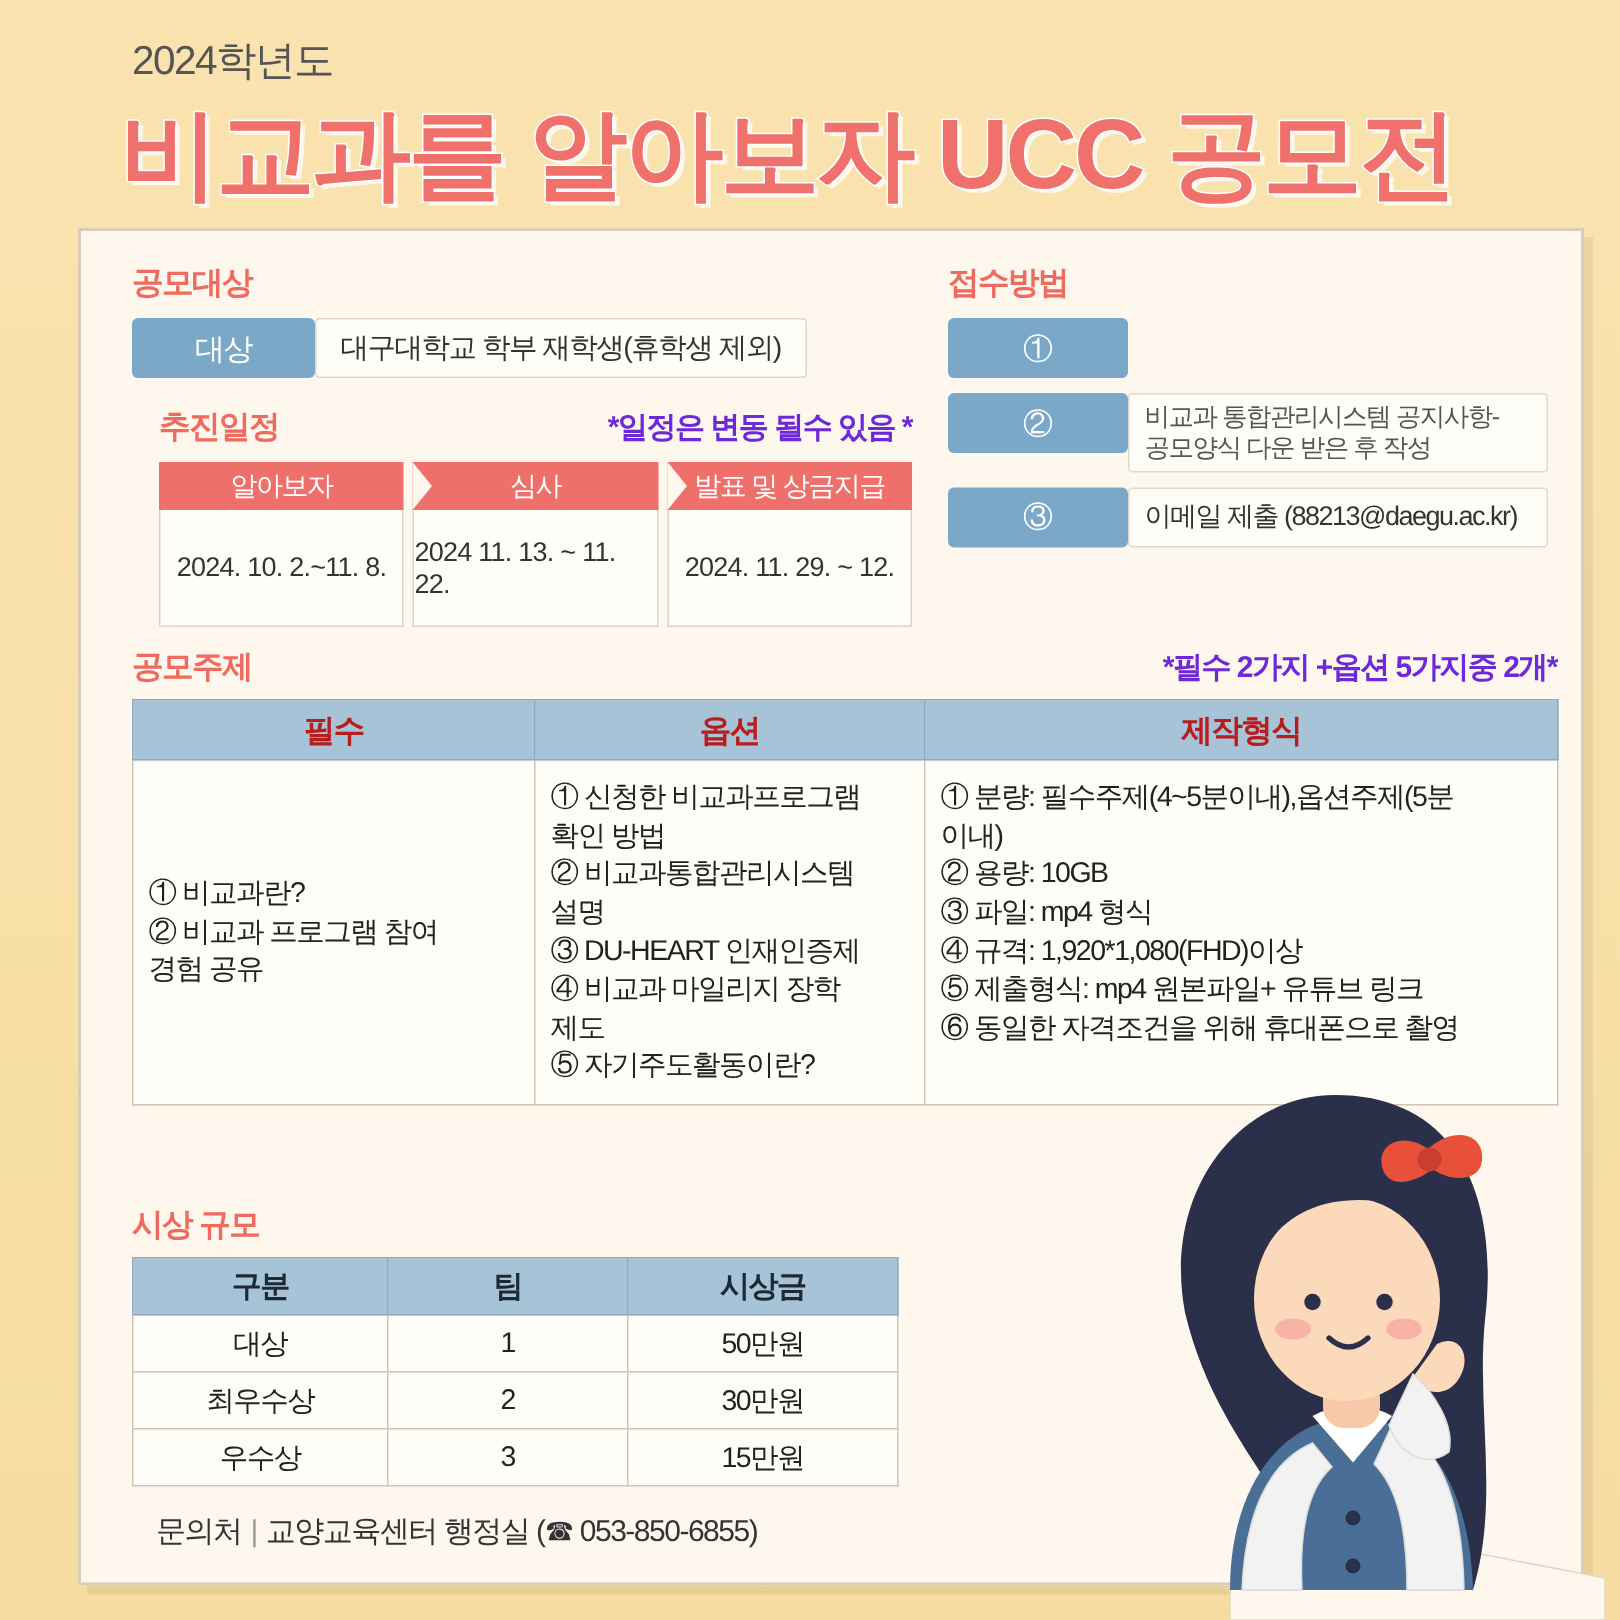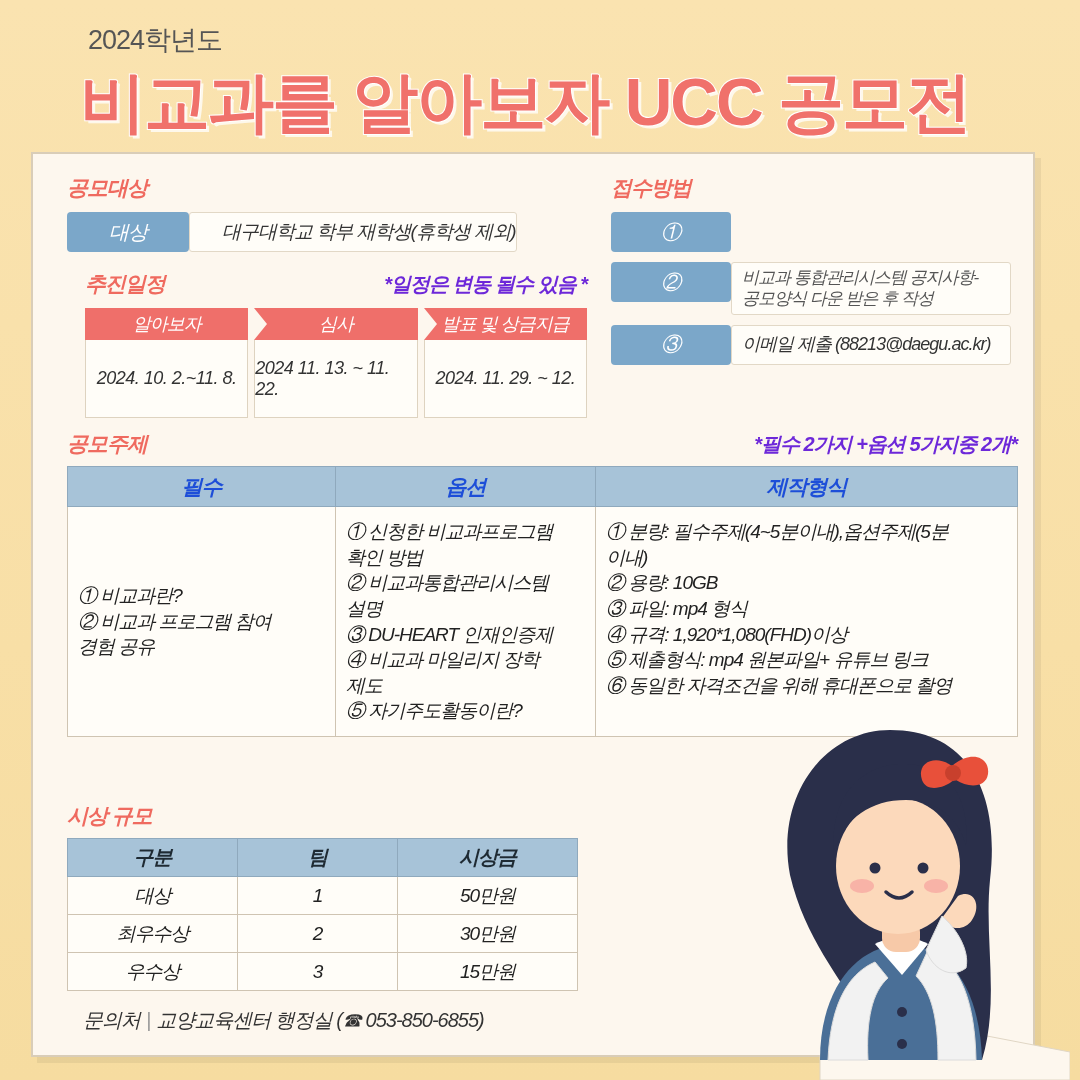--- a/index.html
+++ b/index.html
@@ -22,47 +22,46 @@
   .headline {
     position: absolute; left: 80px; top: 58px;
     font-size: 66px; font-weight: bold; letter-spacing: -2px;
     color: #f0716b;
     -webkit-text-stroke: 2px #fff;
     paint-order: stroke fill;
     text-shadow: 3px 3px 0 rgba(255,255,255,.75);
   }
   
   .card {
-    position: absolute; left: 31px; top: 152px;
+    position: absolute; left: 52px; top: 152px;
     width: 1004px; height: 905px;
     background: #fdf7ee;
     border: 2px solid #d9cdb8;
     box-shadow: 6px 6px 0 rgba(0,0,0,0.06);
-    font-style: italic;
   }
   .card-inner { position: absolute; inset: 8px; }
 
   .sec-title {
     color: #ef6a5f; font-size: 21px; font-weight: bold; letter-spacing: -1px;
   }
   .note {
     color: #6d28d9; font-size: 20px; font-weight: bold; letter-spacing: -1px;
   }
 
   
   .blk-target { position: absolute; left: 26px; top: 12px; width: 450px; }
   .row-target { display: flex; align-items: stretch; margin-top: 10px; }
   .pill {
     width: 122px; height: 40px; background: #7ba7c9; color: #fff;
     display: flex; align-items: center; justify-content: center;
     font-size: 20px; border-radius: 4px; letter-spacing: -1px;
   }
   .target-val {
     flex: 1; height: 40px; background: #fffdf8; border: 1px solid #e2d8c6;
-    display: flex; align-items: center; padding-left: 32px;
+    display: flex; align-items: center; padding-left: 16px;
     font-size: 19px; color: #333; letter-spacing: -1px; border-radius: 3px;
   }
 
   
   .blk-sched { position: absolute; left: 26px; top: 108px; width: 520px; padding-left: 18px; }
   .sched-head { display: flex; justify-content: space-between; align-items: flex-end; }
   .arrows { display: flex; margin-top: 10px; }
   .arrow-col { width: 176px; margin-right: 6px; }
   .arrow-col:last-child { margin-right: 0; }
   .arrow-top {
@@ -96,21 +95,21 @@
     font-size: 18px; color: #333; letter-spacing: -1px; border-radius: 3px;
     line-height: 1.25;
   }
   .apply-txt.two { color: #555; font-size: 17px; }
 
   
   .blk-topic { position: absolute; left: 26px; top: 268px; width: 950px; }
   .topic-head { display: flex; justify-content: space-between; align-items: flex-end; }
   table.topic { width: 950px; border-collapse: collapse; margin-top: 8px; table-layout: fixed; }
   table.topic th {
-    background: #a7c3d8; border: 1px solid #8fa9bd; color: #1d4ed8;
+    background: #a7c3d8; border: 1px solid #8fa9bd; color: #b91c1c;
     font-size: 21px; font-weight: bold; height: 40px; letter-spacing: -1px;
   }
   table.topic td {
     background: #fffdf8; border: 1px solid #cfc4b2;
     vertical-align: middle; padding: 12px 10px;
     font-size: 19px; color: #222; line-height: 1.35; letter-spacing: -1px;
   }
   table.topic td.vtop { vertical-align: top; }
   .li { display: block; }
 

